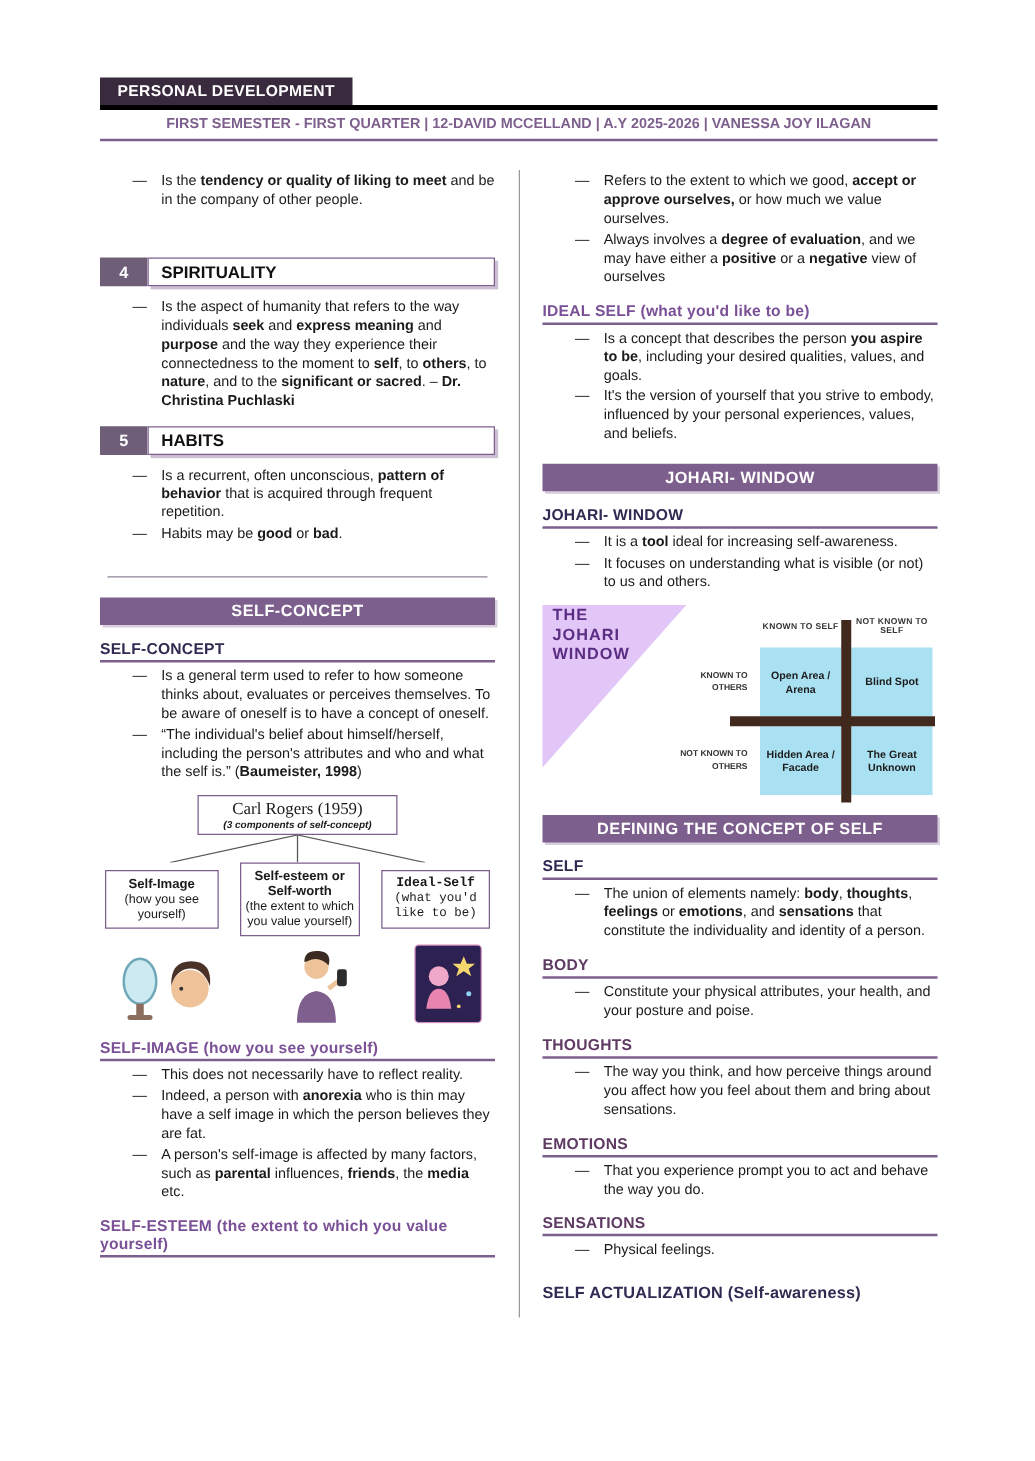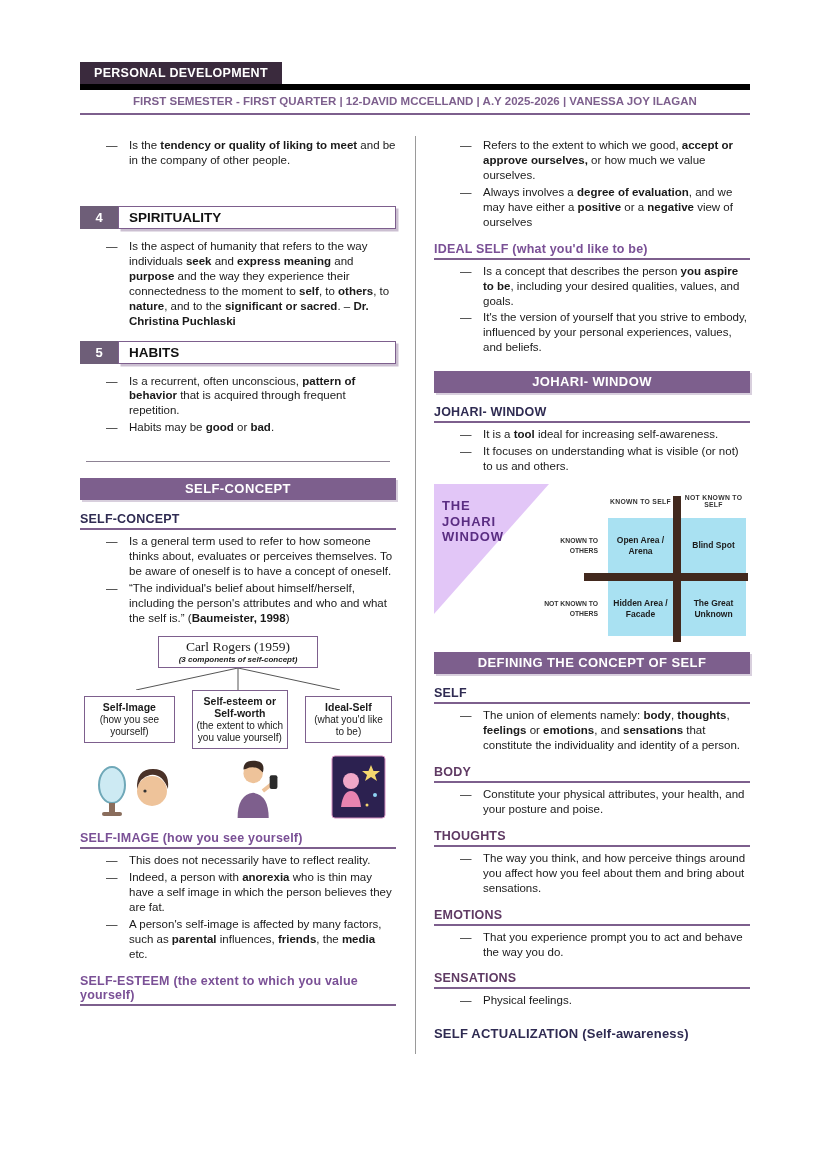--- a/index.html
+++ b/index.html
@@ -8,21 +8,21 @@
     font-family: "Liberation Sans", sans-serif;
     background: #ffffff;
     color: #1a1a1a;
     position: relative;
     overflow: hidden;
   }
   .page { position: absolute; inset: 0; }
 
   
   .header { position: absolute; left: 80px; right: 78px; top: 62px; }
-  .header-row { display: flex; align-items: flex-start; border-bottom: 6px solid #000000; }
+  .header-row { display: flex; align-items: flex-start; border-bottom: 4px solid #000000; }
   .badge {
     background: var(--dark, #3a2a3d); color: #fff; font-weight: bold;
     font-size: 12.5px; padding: 4px 14px; letter-spacing: .3px; display: flex; align-items: center;
   }
   .lesson {
     font-weight: bold; color: #111; font-size: 12.5px; padding: 4px 0 4px 12px;
     display: flex; align-items: center; border-left: 3px solid var(--accent, #7d5f8d); margin-left: 6px;
   }
   .subline {
     color: var(--accent, #7d5f8d); font-weight: bold; font-size: 11.5px;
@@ -73,33 +73,33 @@
   hr.section-divider { border: none; border-top: 1.5px solid #8d8294; margin: 26px 6px 6px; }
 
   
   .diagram { margin: 10px 0 4px; }
   .root-box { width: 160px; margin: 4px auto 0; border: 1.5px solid var(--accent, #7d5f8d); text-align: center; padding: 2px 4px 3px; }
   .root-title { font-family: "Liberation Serif", serif; font-size: 13.5px; }
   .root-sub { font-size: 8px; font-weight: bold; font-style: italic; }
   .connectors { display: block; width: 100%; height: 22px; }
   .child-row { display: flex; justify-content: space-between; align-items: center; gap: 17px; padding: 0 4px; }
   .child-box { border: 1.5px solid var(--accent, #7d5f8d); background: #fff; padding: 4px 3px; text-align: center; }
-  .child-box.w1 { width: 100px; } .child-box.w2 { width: 106px; } .child-box.w3 { width: 96px; }
+  .child-box.w1 { width: 100px; } .child-box.w2 { width: 106px; } .child-box.w3 { width: 96px; font-family: Liberation Mono, monospace; }
   .child-title { font-weight: bold; font-size: 10.5px; line-height: 1.2; }
   .child-sub { font-size: 10px; line-height: 1.2; }
   .img-row { display: flex; justify-content: space-between; align-items: flex-end; padding: 6px 10px 0; }
 
   
   .johari { position: relative; height: 160px; margin: 10px 0 6px; }
   .johari-triangle {
     position: absolute; left: 0; top: 0; width: 0; height: 0;
     border-top: 130px solid var(--lavender, #e2c6f7); border-right: 115px solid transparent;
   }
   .johari-title {
-    position: absolute; left: 8px; top: 14px; width: 82px; font-weight: bold;
+    position: absolute; left: 8px; top: 0; width: 82px; font-weight: bold;
     color: var(--johari-title, #5a2d82); font-size: 13px; line-height: 1.2; letter-spacing: .8px;
   }
   .johari-grid {
     position: absolute; left: 106px; right: 0; top: 4px; bottom: 4px;
     display: grid; grid-template-columns: 64px 1fr 1fr; grid-template-rows: 26px 1fr 1fr;
   }
   .jg-colh { font-size: 6.8px; font-weight: bold; color: #333; text-align: center; align-self: center; letter-spacing: .3px; }
   .jg-rowh { font-size: 6.8px; font-weight: bold; color: #333; text-align: right; align-self: center; padding-right: 6px; line-height: 1.4; }
   .jg-cell {
     background: var(--johari-blue, #a9e1f2); margin: 4px; display: flex; align-items: center; justify-content: center;

